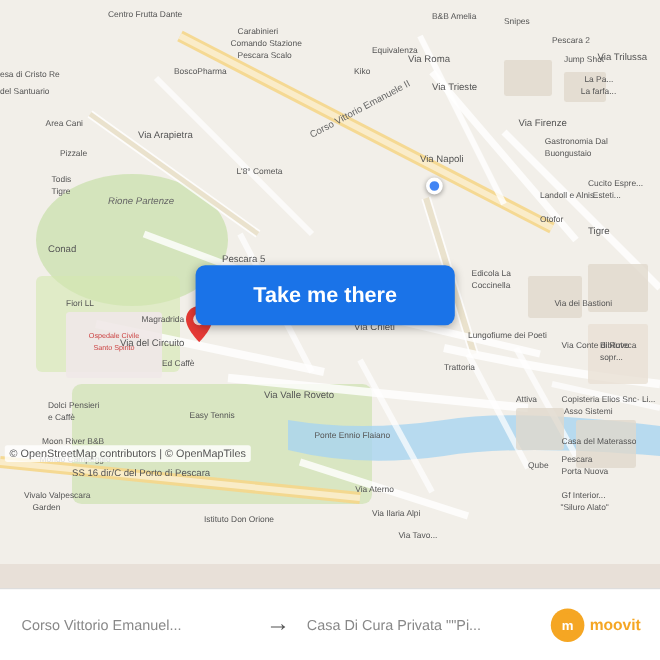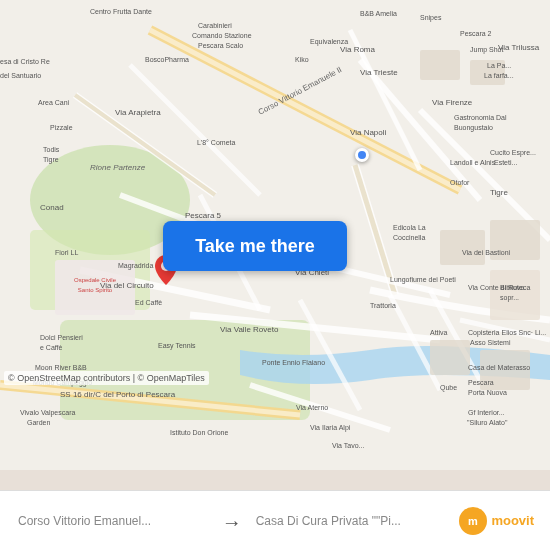--- a/index.html
+++ b/index.html
@@ -24,21 +24,21 @@
       position: absolute;
       top: 0; left: 0;
       width: 100%; height: 100%;
     }
 
     
     .take-me-there-btn {
       position: absolute;
       left: 163px;
       top: 221px;
-      width: 184px;
+      width: 216px;
       height: 50px;
       background: #1a73e8;
       color: white;
       border: none;
       border-radius: 8px;
       font-size: 18px;
       font-weight: 600;
       cursor: pointer;
       display: flex;
       align-items: center;

